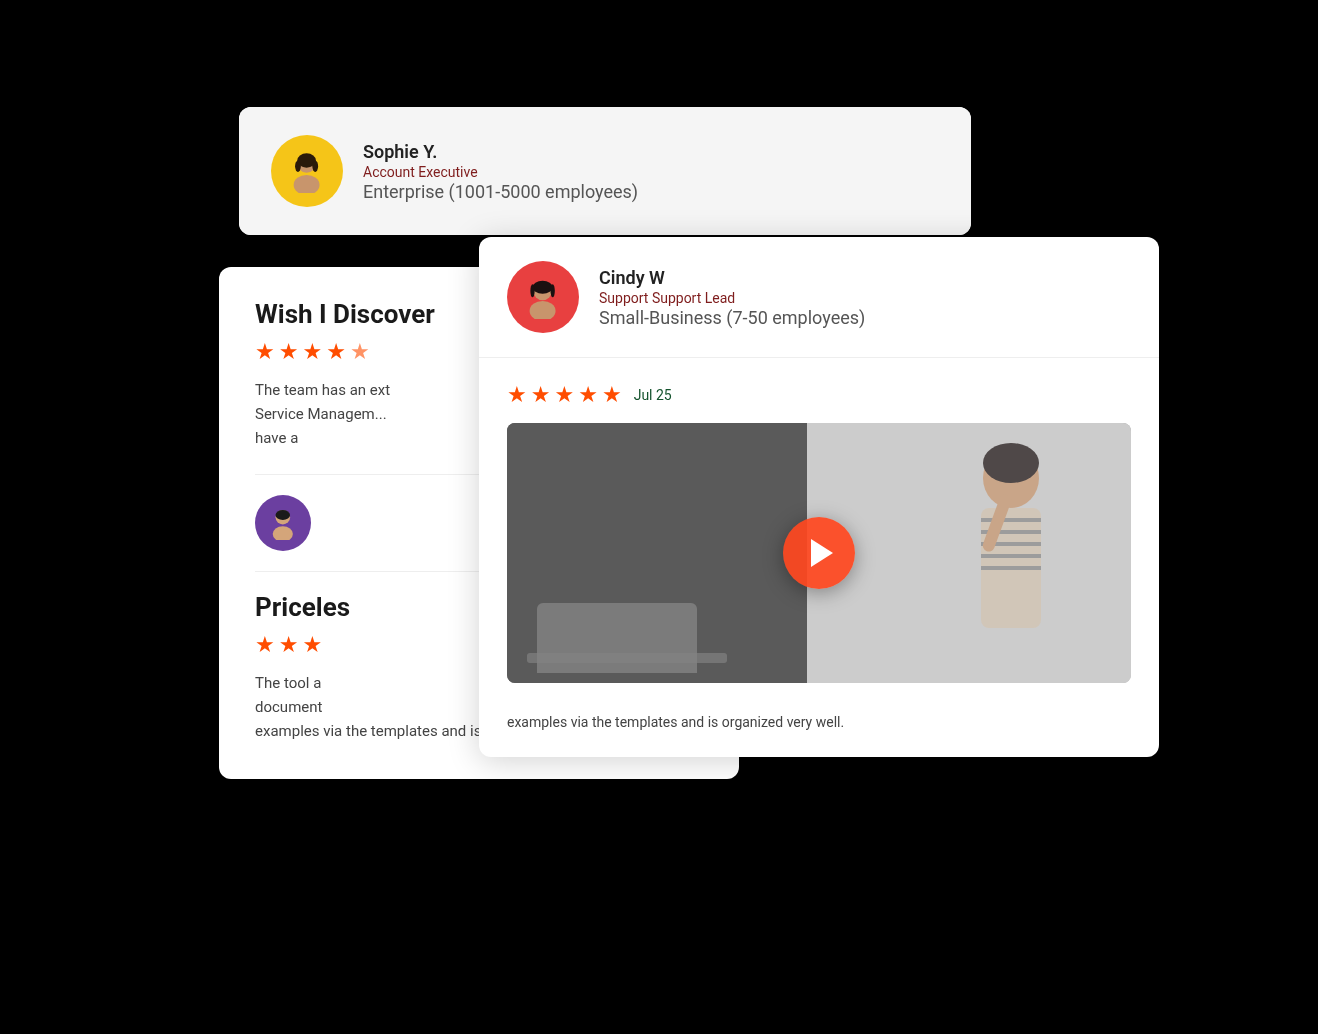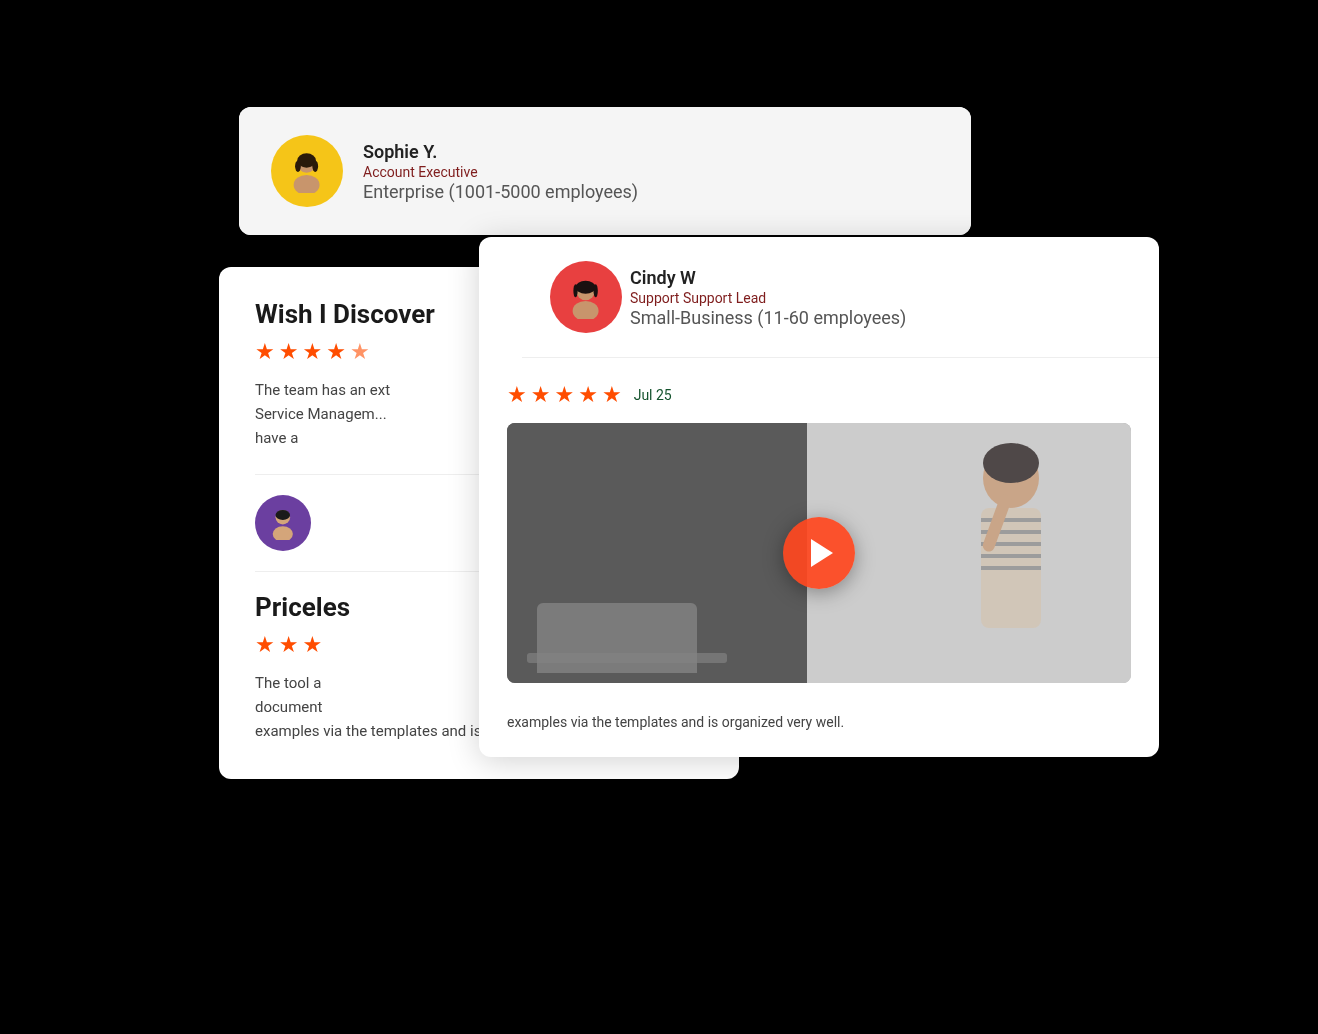--- a/index.html
+++ b/index.html
@@ -165,24 +165,23 @@
       width: 680px;
       top: 130px;
       left: 320px;
       z-index: 3;
       padding: 0;
     }
 
     .card-front .user-header {
       display: flex;
       align-items: center;
-      gap: 8px;
+      gap: 20px;
       padding: 24px 28px;
       border-bottom: 1px solid #eee;
-      margin-left: 43px;
     }
 
     .card-front .review-body {
       padding: 24px 28px 28px;
     }
 
     .date-label {
       font-size: 14px;
       color: #14532d;
       margin-left: 8px;
@@ -316,21 +315,21 @@
           <circle cx="30" cy="22" r="13" fill="#c8956c"></circle>
           <ellipse cx="30" cy="50" rx="18" ry="14" fill="#c8956c"></ellipse>
           <ellipse cx="30" cy="17" rx="14" ry="9" fill="#1a1010"></ellipse>
           <ellipse cx="44" cy="22" rx="3" ry="9" fill="#1a1010"></ellipse>
           <ellipse cx="16" cy="22" rx="3" ry="9" fill="#1a1010"></ellipse>
         </svg>
       </div>
       <div class="user-info">
         <div class="name">Cindy W</div>
         <div class="role">Support Support Lead</div>
-        <div class="company">Small-Business (11-60 employees)</div>
+        <div class="company">Small-Business (7-50 employees)</div>
       </div>
     </div>
 
     <div class="review-body">
       <div class="stars">
         <span class="star">★</span>
         <span class="star">★</span>
         <span class="star">★</span>
         <span class="star">★</span>
         <span class="star">★</span>

